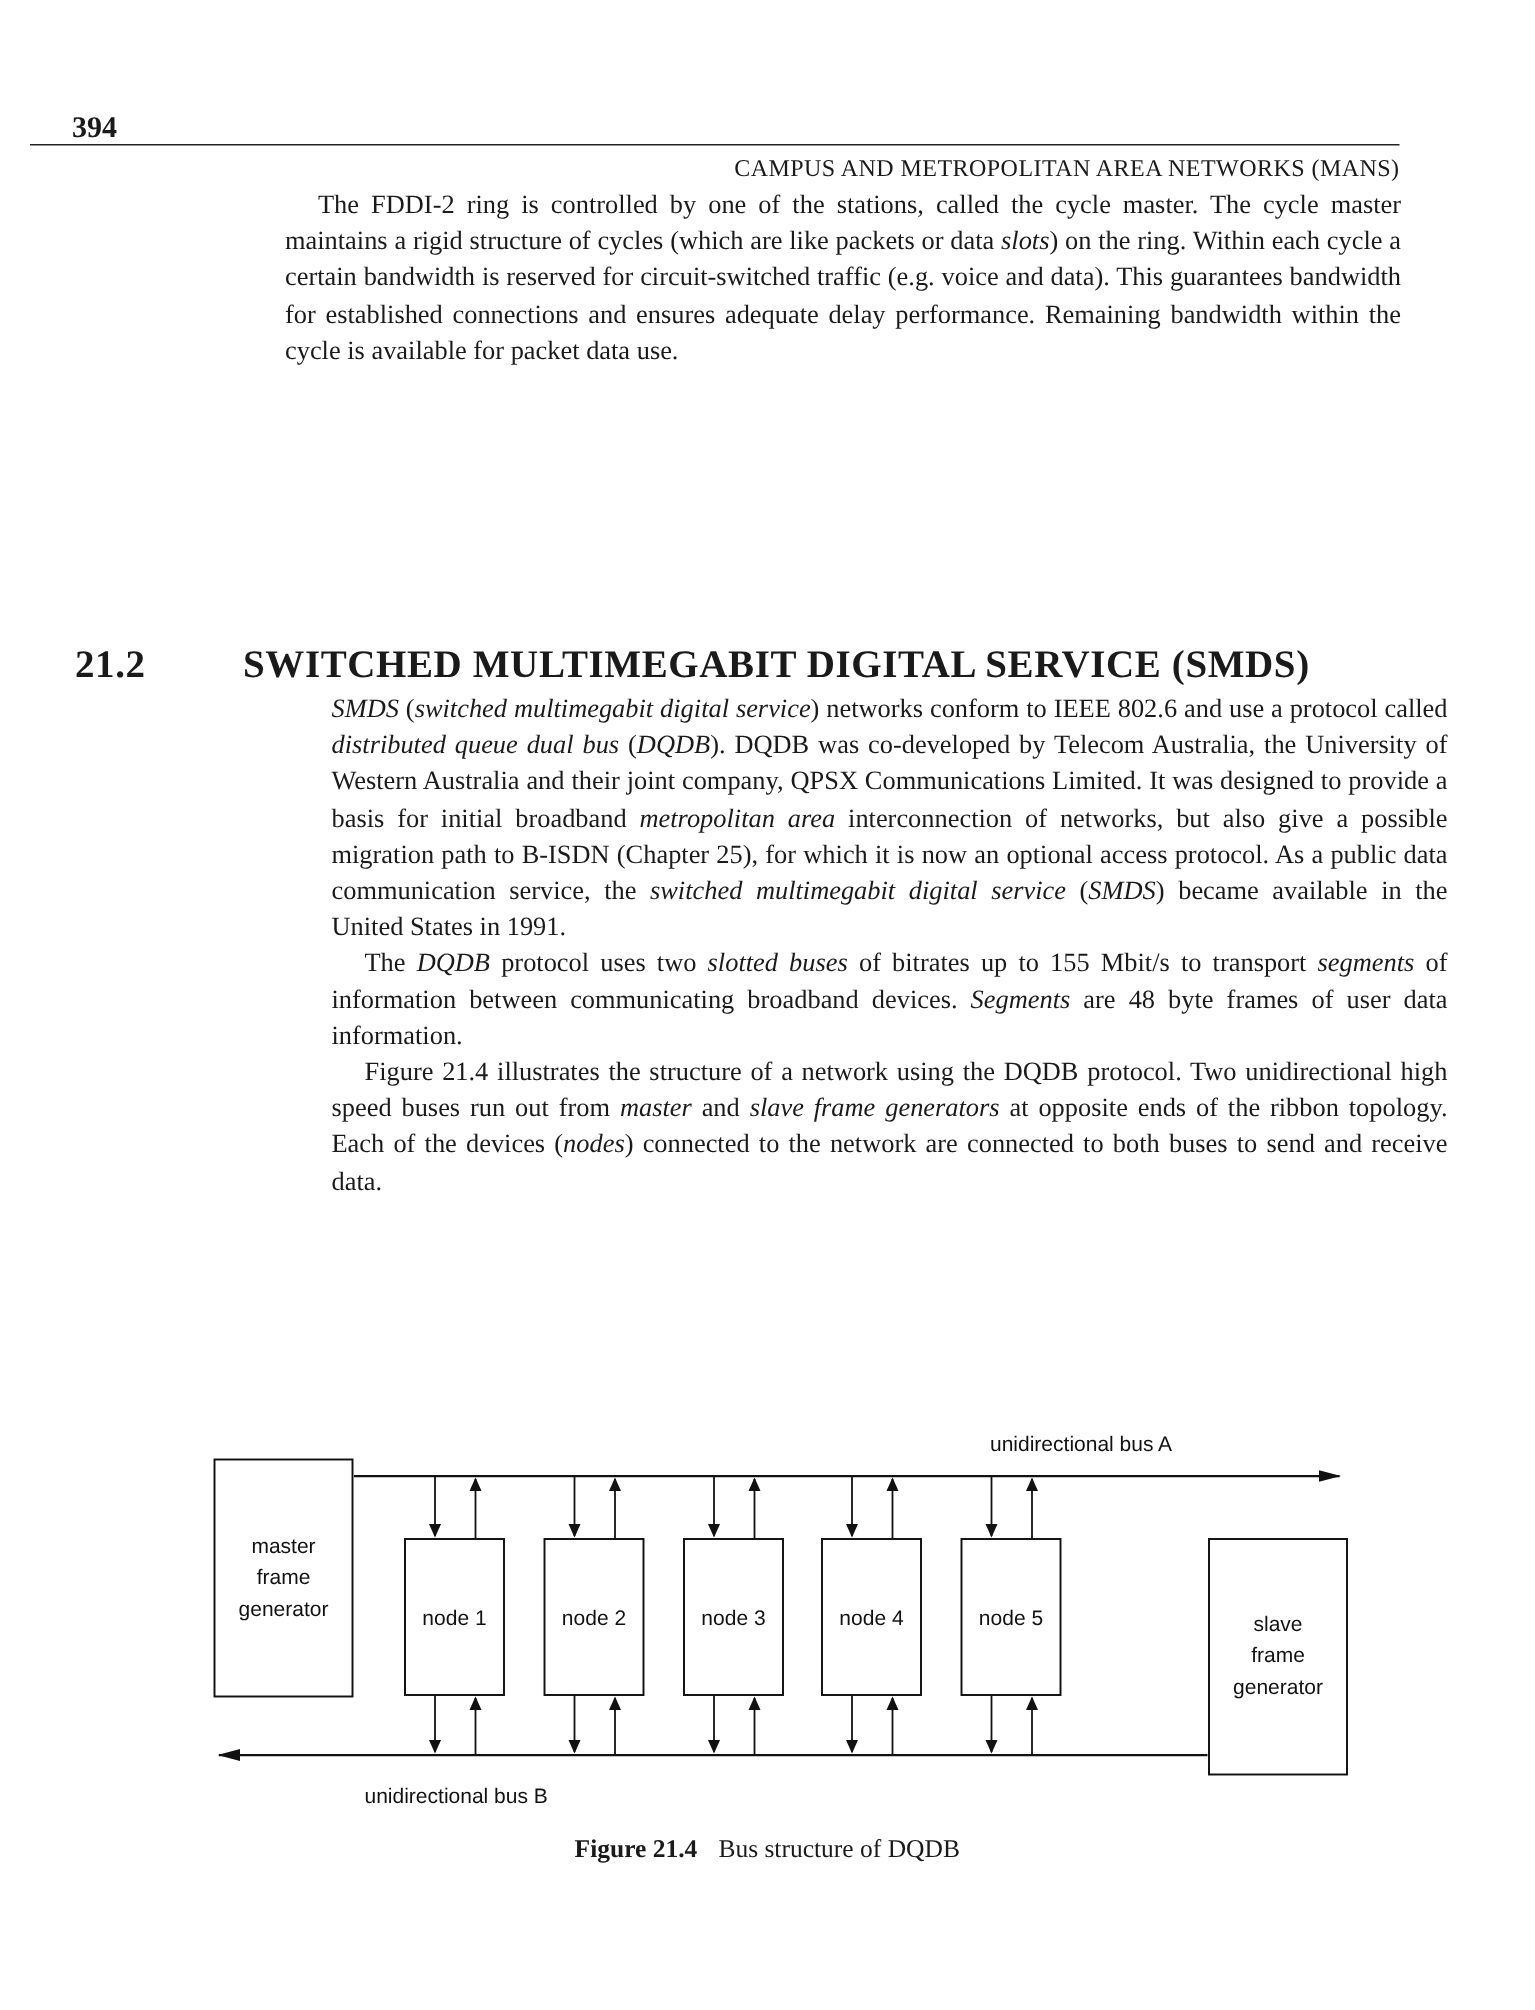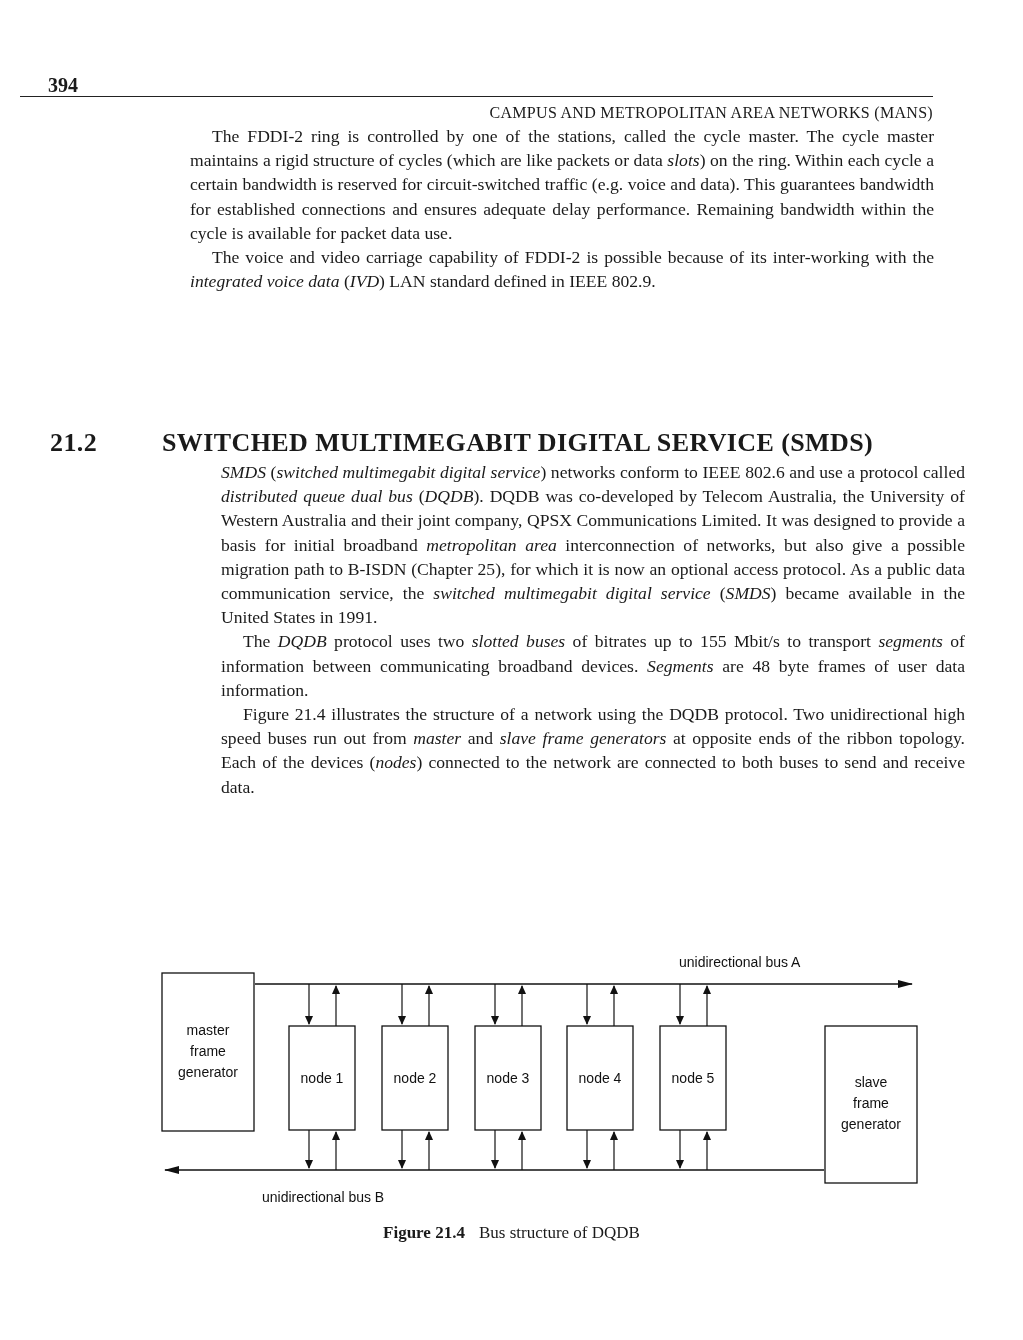--- a/index.html
+++ b/index.html
@@ -10,36 +10,35 @@
   .page-num { position: absolute; left: 0; top: 0; font-weight: bold; font-size: 20px; margin-left: 28px; }
   .running-head { position: absolute; right: 0; top: 0; font-size: 16px; letter-spacing: 0.3px; margin-top: 30px; }
   .body { position: absolute; left: 190px; width: 744px; font-size: 17.6px; line-height: 24.2px;
           text-align: justify; }
   .body p { margin: 0; }
   .body p.ind { text-indent: 22px; }
   .section-title { position: absolute; left: 50px; top: 428px; font-weight: bold; font-size: 26px;
                    letter-spacing: 0.4px; }
   .section-title .num { display: inline-block; width: 112px; }
   i { font-style: italic; }
-  .figure { position: absolute; left: 0; top: 940px; width: 920px; height: 310px; padding-left: 19px; }
+  .figure { position: absolute; left: 0; top: 940px; width: 920px; height: 310px; }
   .diag-text { font-family: "Liberation Sans", "DejaVu Sans", sans-serif; font-size: 14px; fill: #111; }
   .caption { position: absolute; top: 1223px; left: 0; width: 1023px; text-align: center; font-size: 17px; }
   .caption b { font-weight: bold; margin-right: 14px; }
 </style>
 </head>
 <body>
 
 <div class="header">
   <span class="page-num">394</span>
   <span class="running-head">CAMPUS AND METROPOLITAN AREA NETWORKS (MANS)</span>
 </div>
 
 <div class="body" style="top:124px;">
   <p class="ind"><span>The FDDI-2 ring is controlled by one of the stations, called the cycle master. The cycle master maintains a rigid structure of cycles (which are like packets or data </span><i>slots</i><span>) on the ring. Within each cycle a certain bandwidth is reserved for circuit-switched traffic (e.g. voice and data). This guarantees bandwidth for established connections and ensures adequate delay performance. Remaining bandwidth within the cycle is available for packet data use.</span></p>
-  <p class="ind"><span>The voice and video carriage capability of FDDI-2 is possible because of its inter-working with the </span><i>integrated voice data</i><span> (</span><i>IVD</i><span>) LAN standard defined in IEEE 802.9.</span></p>
 </div>
 
 <div class="section-title">
   <span class="num">21.2</span><span>SWITCHED MULTIMEGABIT DIGITAL SERVICE (SMDS)</span>
 </div>
 
 <div class="body" style="top:460px;margin-left:31px;">
   <p><i>SMDS</i><span> (</span><i>switched multimegabit digital service</i><span>) networks conform to IEEE 802.6 and use a protocol called </span><i>distributed queue dual bus</i><span> (</span><i>DQDB</i><span>). DQDB was co-developed by Telecom Australia, the University of Western Australia and their joint company, QPSX Communications Limited. It was designed to provide a basis for initial broadband </span><i>metropolitan area</i><span> interconnection of networks, but also give a possible migration path to B-ISDN (Chapter 25), for which it is now an optional access protocol. As a public data communication service, the </span><i>switched multimegabit digital service</i><span> (</span><i>SMDS</i><span>) became available in the United States in 1991.</span></p>
   <p class="ind"><span>The </span><i>DQDB</i><span> protocol uses two </span><i>slotted buses</i><span> of bitrates up to 155 Mbit/s to transport </span><i>segments</i><span> of information between communicating broadband devices. </span><i>Segments</i><span> are 48 byte frames of user data information.</span></p>
   <p class="ind"><span>Figure 21.4 illustrates the structure of a network using the DQDB protocol. Two unidirectional high speed buses run out from </span><i>master</i><span> and </span><i>slave frame generators</i><span> at opposite ends of the ribbon topology. Each of the devices (</span><i>nodes</i><span>) connected to the network are connected to both buses to send and receive data.</span></p>

